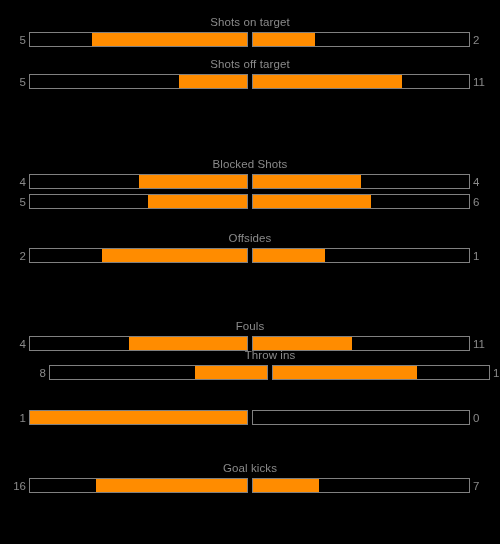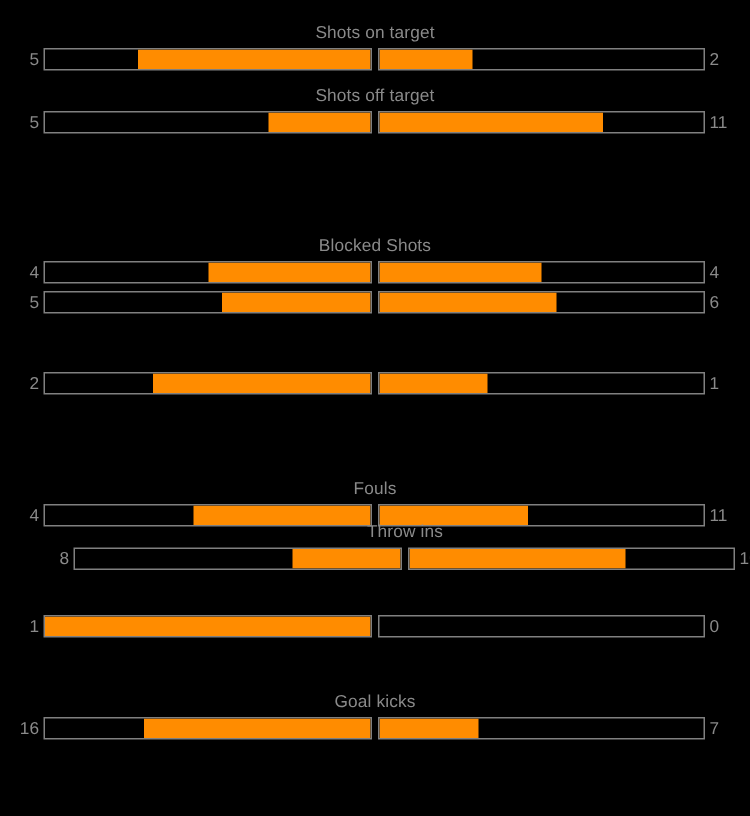--- a/index.html
+++ b/index.html
@@ -141,20 +141,21 @@
         <div class="bar-track bar-track-left">
           <div class="bar-fill" style="width: 45.5%;"></div>
         </div>
         <div class="bar-track bar-track-right">
           <div class="bar-fill" style="width: 54.5%;"></div>
         </div>
         <span class="value value-right">6</span>
       </div>
     </div>
     <div class="stat-row" style="top: 230px;">
+      <div class="stat-label">Offsides</div>
       <div class="bar-line">
         <span class="value value-left">2</span>
         <div class="bar-track bar-track-left">
           <div class="bar-fill" style="width: 66.7%;"></div>
         </div>
         <div class="bar-track bar-track-right">
           <div class="bar-fill" style="width: 33.3%;"></div>
         </div>
         <span class="value value-right">1</span>
       </div>

